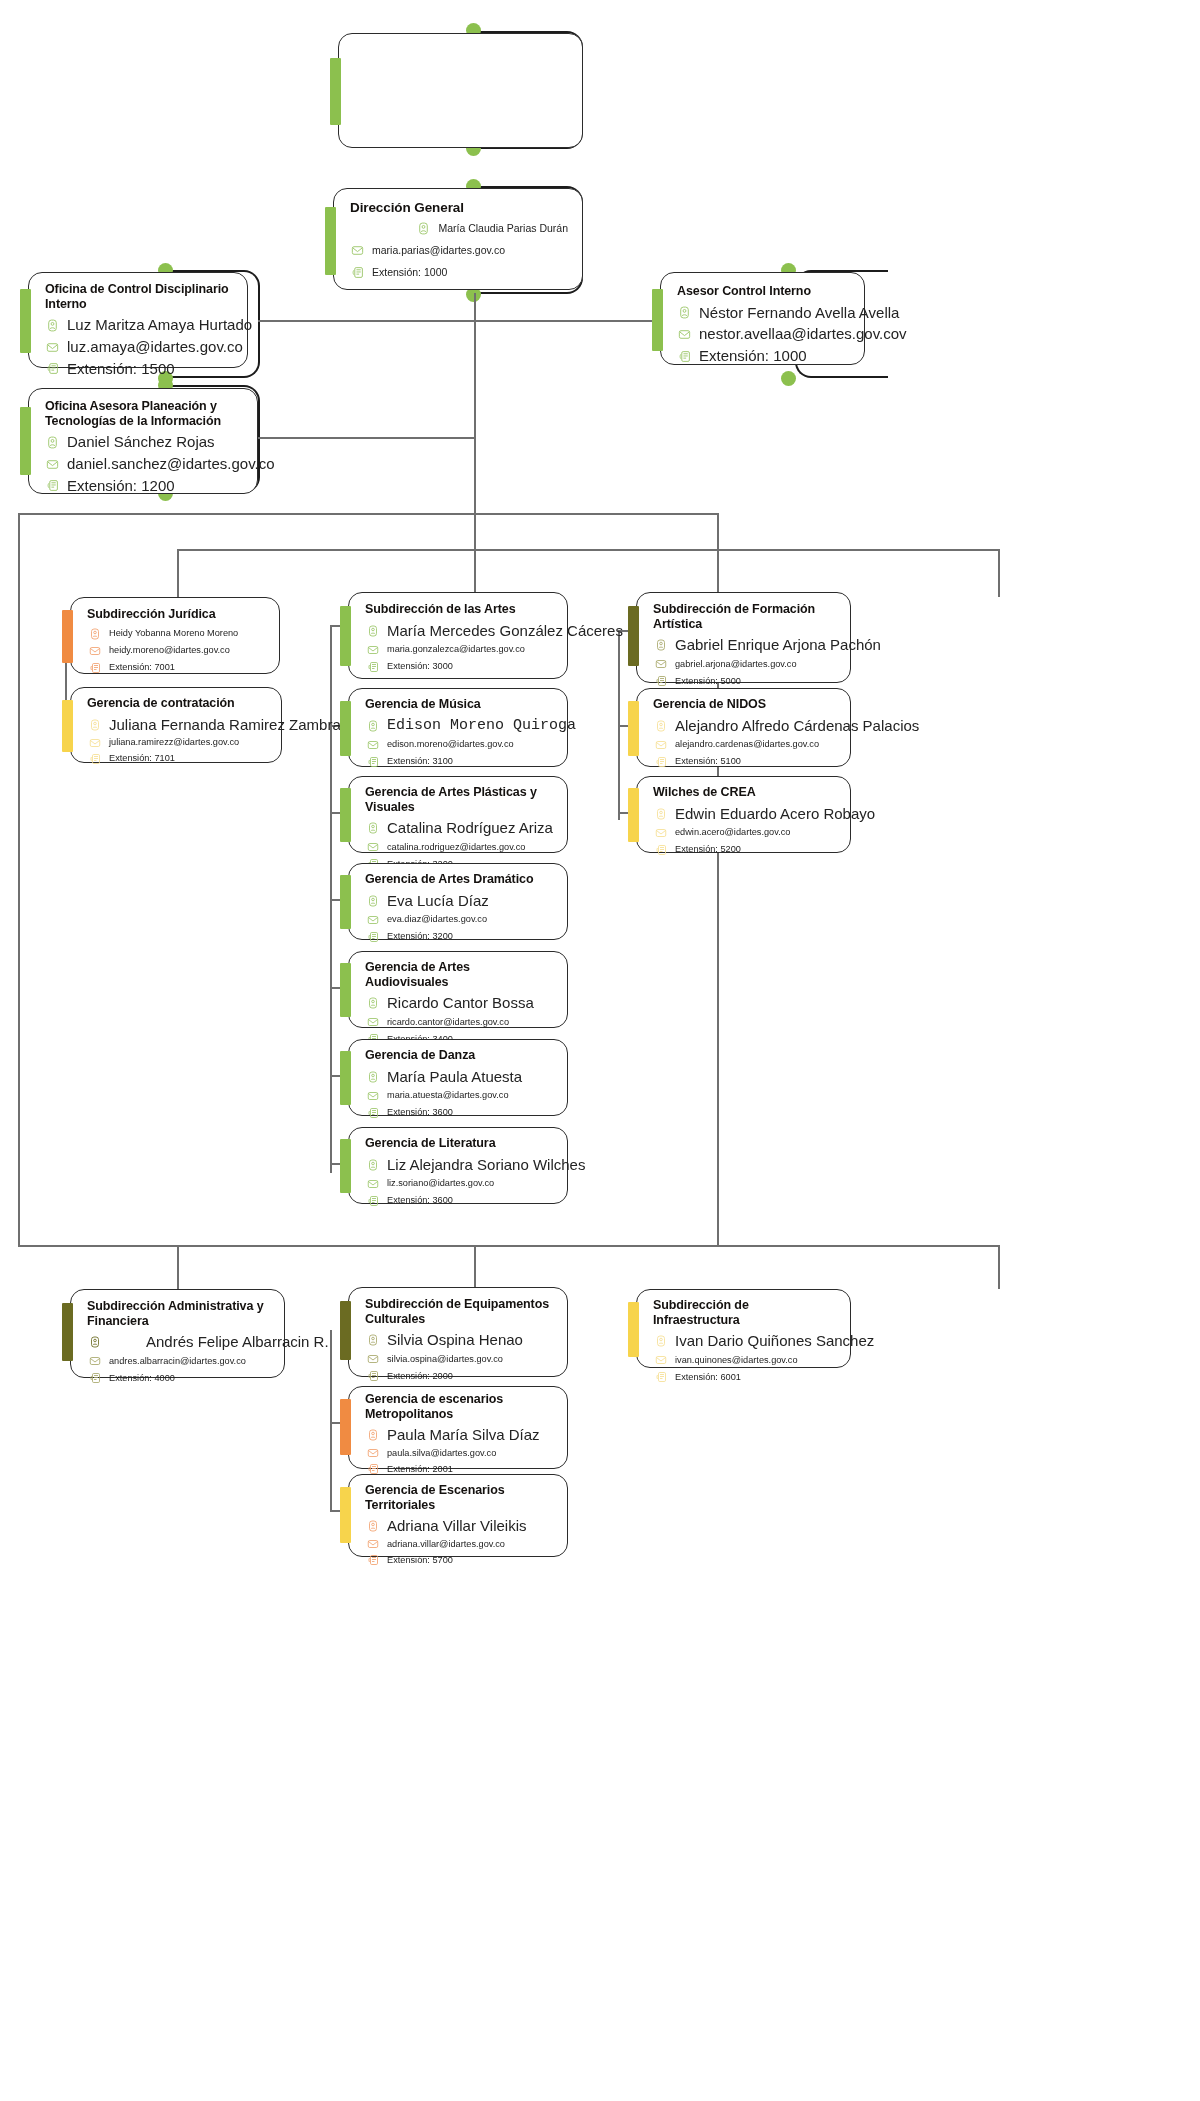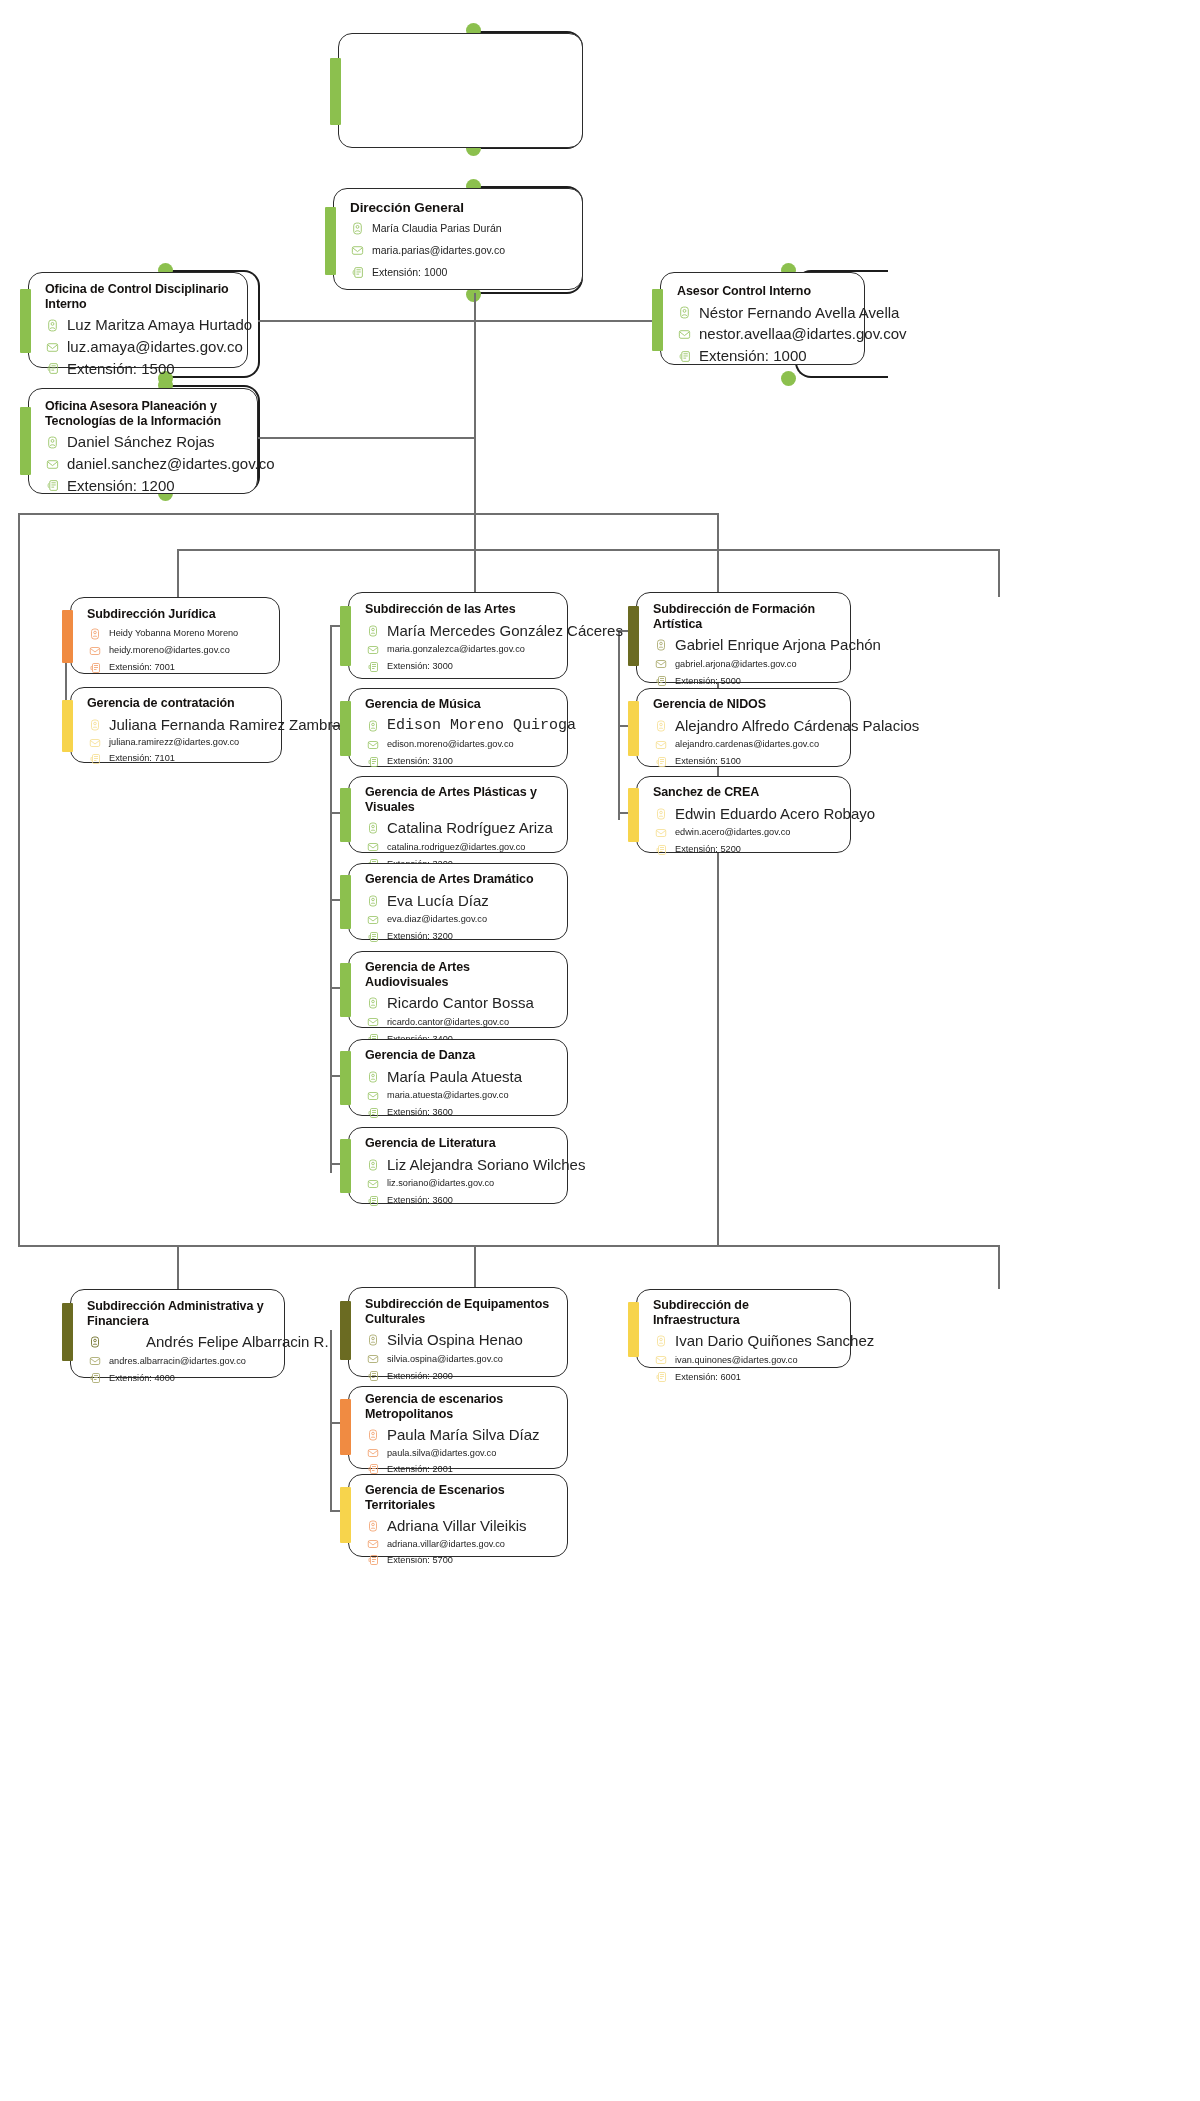--- a/index.html
+++ b/index.html
@@ -164,21 +164,21 @@
   <div class="line h" style="left:330px; top:1422px; width:18px;"></div>
   <div class="line h" style="left:330px; top:1510px; width:18px;"></div>
 
   <div class="card hero" style="left:338px; top:33px; width:245px; height:115px;">
     <div class="accent" style="top:24px; height:67px; background:#8cc04e;"></div>
   </div>
 
   <div class="card" style="left:333px; top:188px; width:250px; height:102px;">
     <div class="accent" style="top:18px; height:68px; background:#8cc04e;"></div>
     <div class="card-title t-lg">Dirección General</div>
-    <div class="row" style="">
+    <div class="row" style="justify-content:flex-end;">
       <span class="ico">
           <svg width="13" height="13" viewBox="0 0 24 24" fill="none" stroke="#9cc66a" stroke-width="1.7">
             <rect x="5" y="2" width="14" height="20" rx="5"></rect>
             <circle cx="12" cy="9" r="2.6"></circle>
             <path d="M7.5 18c1-2.4 8-2.4 9 0"></path>
           </svg>
         </span>
       <span class="txt n-sm">María Claudia Parias Durán</span>
     </div>
     <div class="row" style="margin-top:7px;">
@@ -673,21 +673,21 @@
             <path d="M10 7h8M10 11h8M10 15h5"></path>
             <path d="M5 8c-1.5 3-1.5 5 0 8"></path>
           </svg>
         </span>
       <span class="txt s-xs">Extensión: 5100</span>
     </div>
   </div>
 
   <div class="card" style="left:636px; top:776px; width:215px; height:77px; padding-top:8px;">
     <div class="accent" style="top:11px; height:54px; background:#f7d44c;"></div>
-    <div class="card-title t-md">Sanchez de CREA</div>
+    <div class="card-title t-md">Wilches de CREA</div>
     <div class="row" style="margin-top:2px;">
       <span class="ico">
           <svg width="12" height="12" viewBox="0 0 24 24" fill="none" stroke="#f5df93" stroke-width="1.7">
             <rect x="5" y="2" width="14" height="20" rx="5"></rect>
             <circle cx="12" cy="9" r="2.6"></circle>
             <path d="M7.5 18c1-2.4 8-2.4 9 0"></path>
           </svg>
         </span>
       <span class="txt s-sm">Edwin Eduardo Acero Robayo</span>
     </div>

